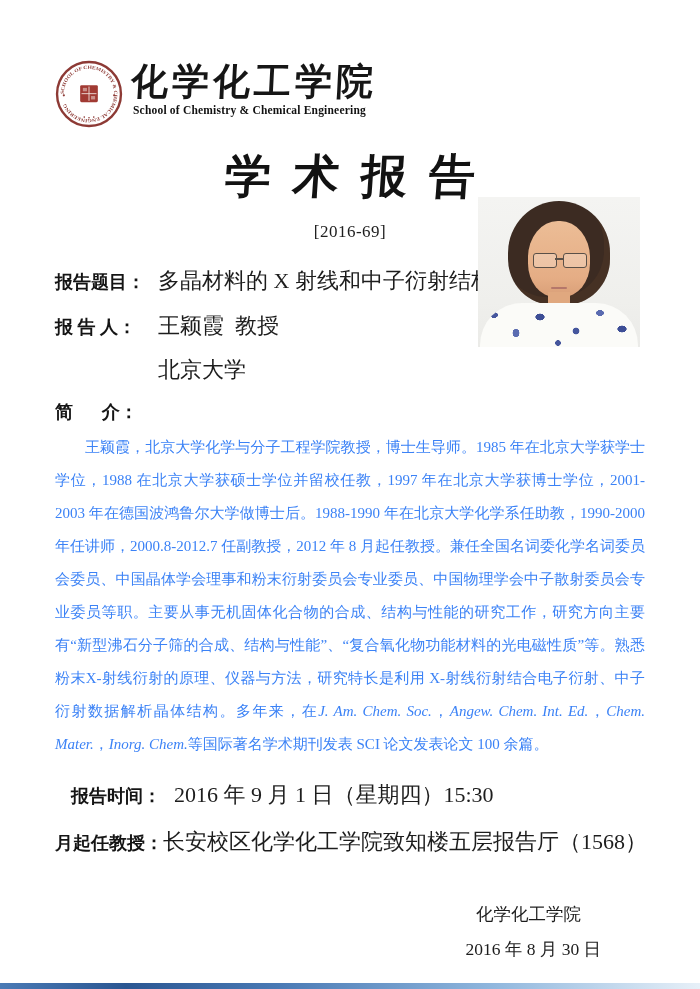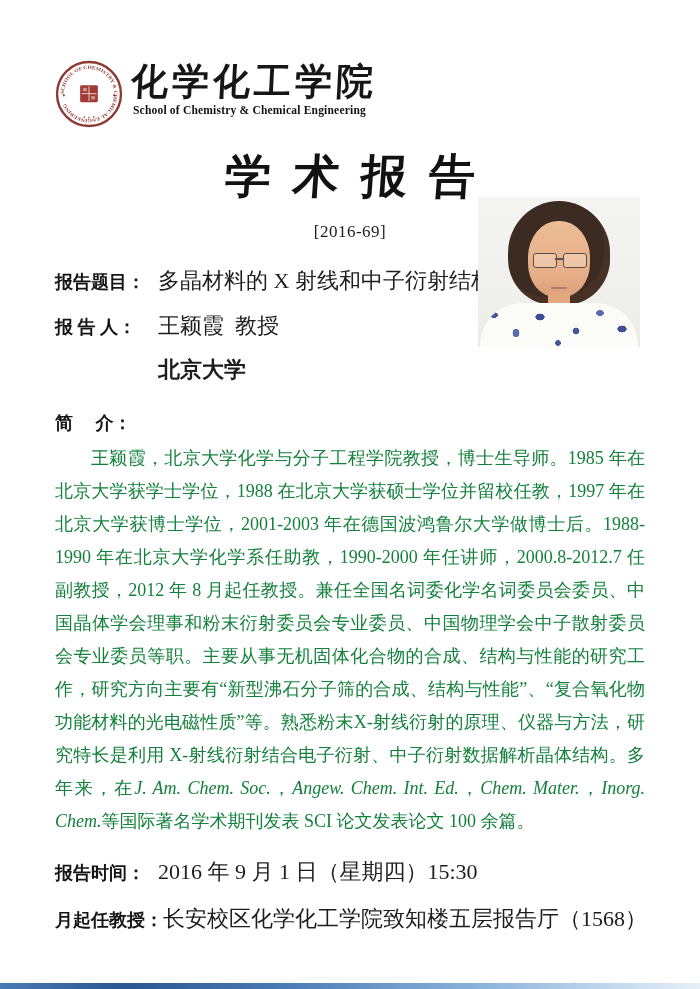--- a/index.html
+++ b/index.html
@@ -40,33 +40,33 @@
 
   
   .row { display:flex; align-items:baseline; }
   .label {
     font-weight:bold; font-size:18px; white-space:pre;
     flex:0 0 103px; color:#141414;
   }
   .value { font-size:22px; color:#1d1d1d; white-space:pre; }
   .topic-row   { margin-top:24px; }
   .speaker-row { margin-top:15px; }
-  .affil-row   { margin-top:14px; padding-left:103px;font-weight:bold; }
-  .intro-row   { margin-top:26px; }
+  .affil-row   { margin-top:14px; padding-left:103px; }
+  .intro-row   { margin-top:15px;font-family:Liberation Mono, monospace; }
 
   
   .bio {
     margin:7px 0 0 0;
-    font-size:18px; line-height:33px;
+    font-size:15px; line-height:33px;
     text-align:justify; text-indent:2em;
-    color:#15803d;
+    color:#3b82f6;
   }
   .bio i { font-family:"Liberation Serif","DejaVu Serif",serif; }
 
-  .time-row  { margin-top:19px; }
+  .time-row  { margin-top:19px;margin-left:16px; }
   .venue-row { margin-top:17px; }
 
   
   .footer { margin-top:42px; text-align:right; font-size:17.5px; }
   .footer-org  { padding-right:64px; line-height:30px; }
   .footer-date { padding-right:44px; line-height:40px; }
 
   
   .photo {
     position:absolute; top:197px; right:60px;

